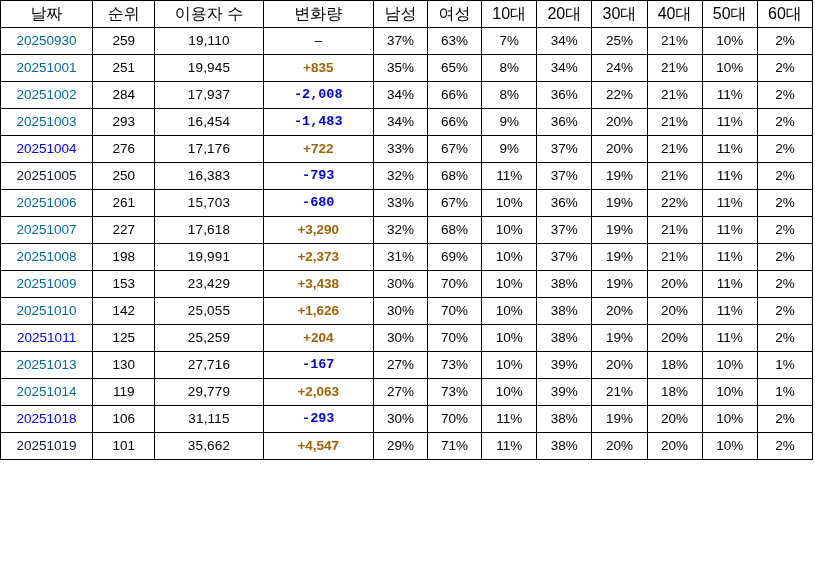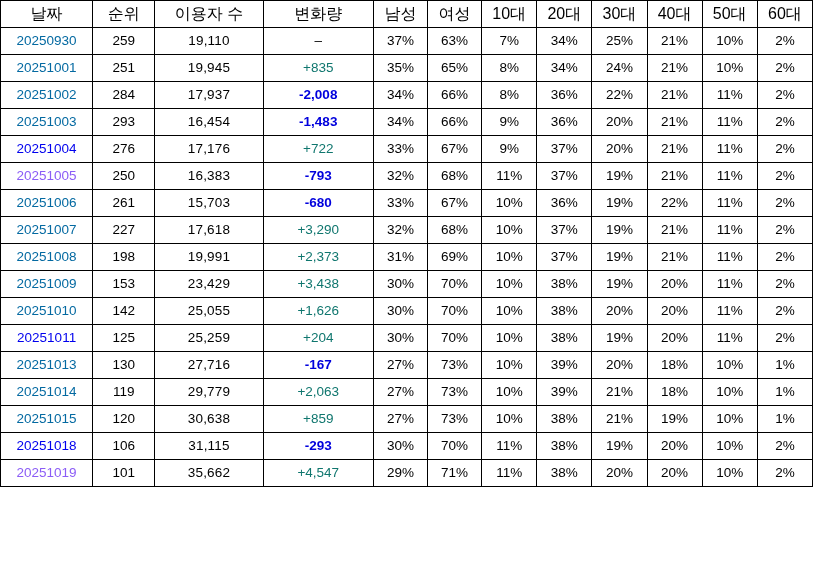--- a/index.html
+++ b/index.html
@@ -41,24 +41,24 @@
   col.c-date   { width: 92px; }
   col.c-rank   { width: 62px; }
   col.c-users  { width: 108px; }
   col.c-delta  { width: 110px; }
   col.c-male   { width: 54px; }
   col.c-female { width: 54px; }
   col.c-age    { width: 55px; }
 
   td.date-normal { color: #0369a1; }
   td.date-blue   { color: #0000ee; }
-  td.date-red    { color: #8b5cf6; }
-
-  td.delta-up   { color: #0f766e; font-weight: normal; }
-  td.delta-down { color: #0000dd; font-weight: bold; }
+  td.date-red    { color: #0f172a; }
+
+  td.delta-up   { color: #a16207; font-weight: bold; }
+  td.delta-down { color: #0000dd; font-weight: bold; font-family: Liberation Mono, monospace; }
   td.delta-none { color: #000000; }
 
   td.users { letter-spacing: 0.2px; }
 </style>
 </head>
 <body>
 
 <table class="stats">
   <colgroup>
     <col class="c-date">
@@ -281,34 +281,20 @@
         <td>27%</td>
         <td>73%</td>
         <td>10%</td>
         <td>39%</td>
         <td>21%</td>
         <td>18%</td>
         <td>10%</td>
         <td>1%</td>
       </tr>
       <tr>
-        <td class="date-normal">20251015</td>
-        <td>120</td>
-        <td class="users">30,638</td>
-        <td class="delta-up">+859</td>
-        <td>27%</td>
-        <td>73%</td>
-        <td>10%</td>
-        <td>38%</td>
-        <td>21%</td>
-        <td>19%</td>
-        <td>10%</td>
-        <td>1%</td>
-      </tr>
-      <tr>
         <td class="date-blue">20251018</td>
         <td>106</td>
         <td class="users">31,115</td>
         <td class="delta-down">-293</td>
         <td>30%</td>
         <td>70%</td>
         <td>11%</td>
         <td>38%</td>
         <td>19%</td>
         <td>20%</td>

